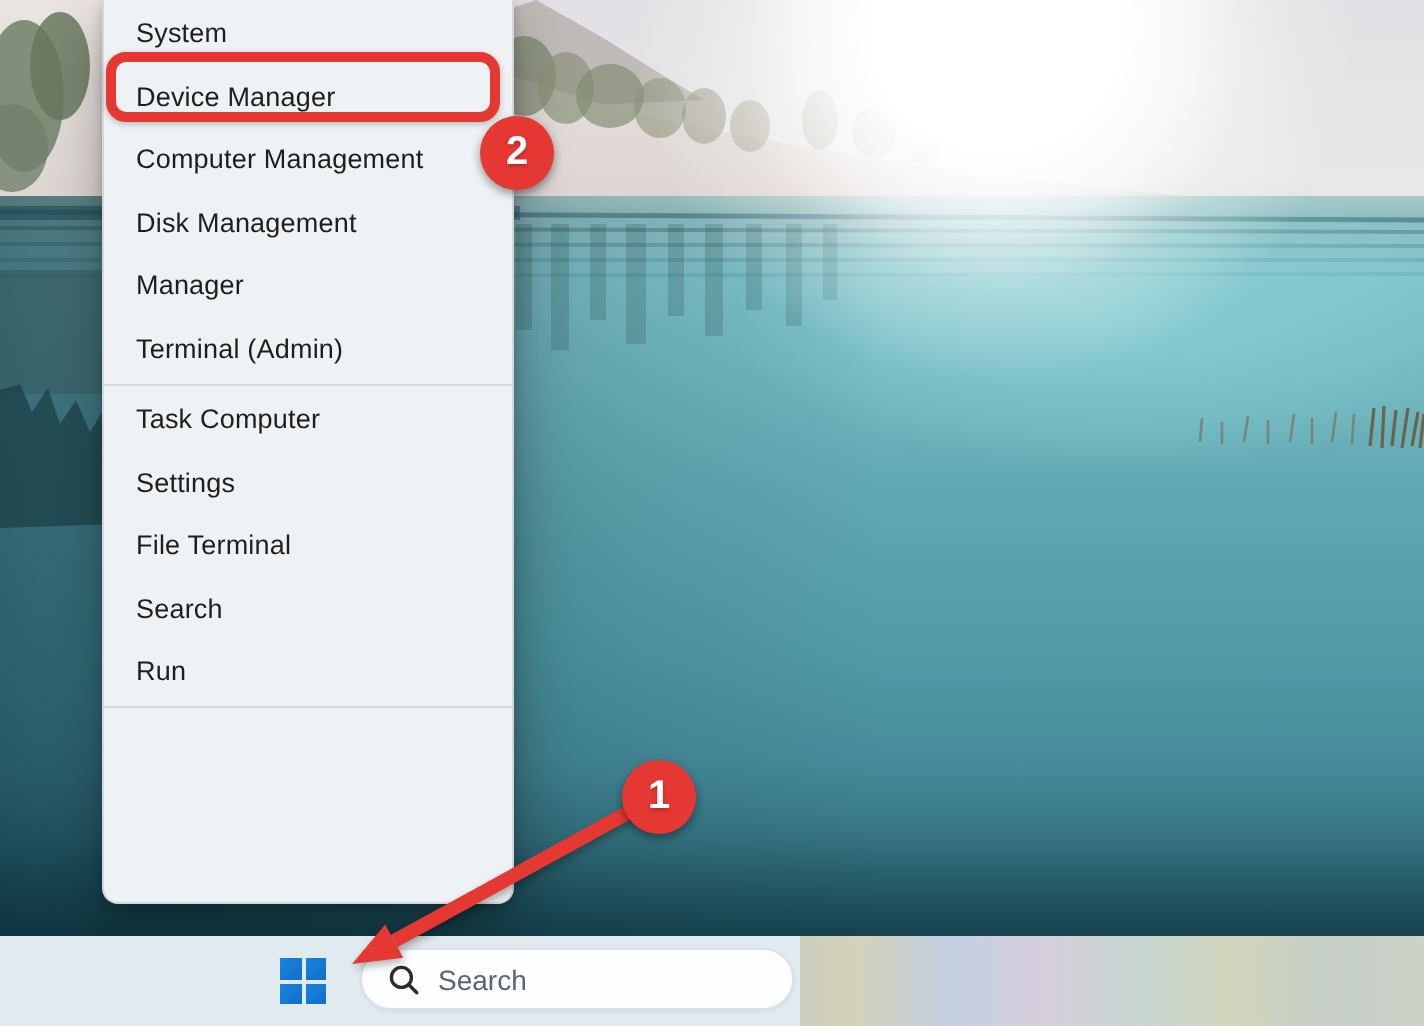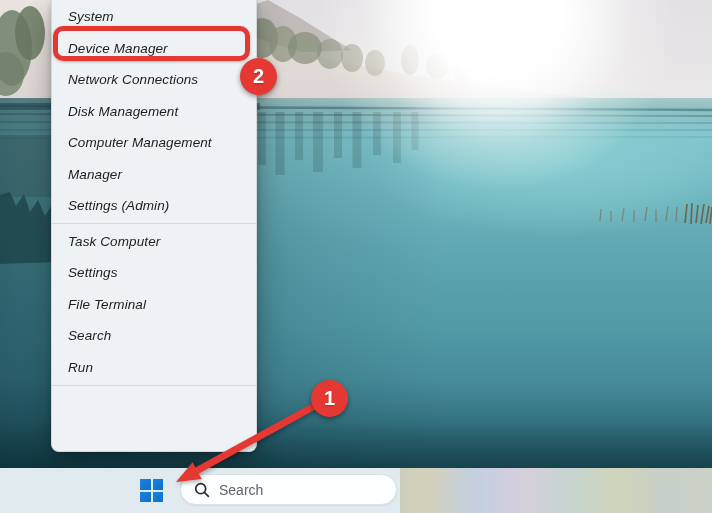--- a/index.html
+++ b/index.html
@@ -14,21 +14,20 @@
 
   
   .winx-menu {
     position: absolute; left: 51px; top: 0; width: 206px; height: 452px;
     background: #eef2f4;
     border: 1px solid #d3d8db; border-top: none;
     border-radius: 0 0 8px 8px;
     box-shadow: 0 12px 28px rgba(0,0,0,.30), 0 2px 6px rgba(0,0,0,.18);
     z-index: 10;
     padding-top: 1px;
-    font-style: italic;
   }
   .winx-menu ul { list-style: none; }
   .menu-item {
     height: 31.5px; display: flex; align-items: center;
     padding: 0 12px 0 16px;
     font-size: 13.5px; color: #1e1e1e; letter-spacing: .1px;
     cursor: default; white-space: nowrap;
   }
   .menu-item .lbl { flex: 1; }
   .menu-sep { height: 1px; background: #d6dadd; margin: 1.5px 0; }
@@ -227,33 +226,30 @@
 
   <nav class="winx-menu">
     <ul>
       <li class="menu-item">
           <span class="lbl">System</span>
         </li>
       <li class="menu-item">
           <span class="lbl">Device Manager</span>
         </li>
       <li class="menu-item">
-          <span class="lbl">Network Connections</span>
+          <span class="lbl">Computer Management</span>
         </li>
       <li class="menu-item">
           <span class="lbl">Disk Management</span>
         </li>
       <li class="menu-item">
-          <span class="lbl">Computer Management</span>
-        </li>
-      <li class="menu-item">
           <span class="lbl">Manager</span>
         </li>
       <li class="menu-item">
-          <span class="lbl">Settings (Admin)</span>
+          <span class="lbl">Terminal (Admin)</span>
         </li>
       <li class="menu-sep"></li>
       <li class="menu-item">
           <span class="lbl">Task Computer</span>
         </li>
       <li class="menu-item">
           <span class="lbl">Settings</span>
         </li>
       <li class="menu-item">
           <span class="lbl">File Terminal</span>

